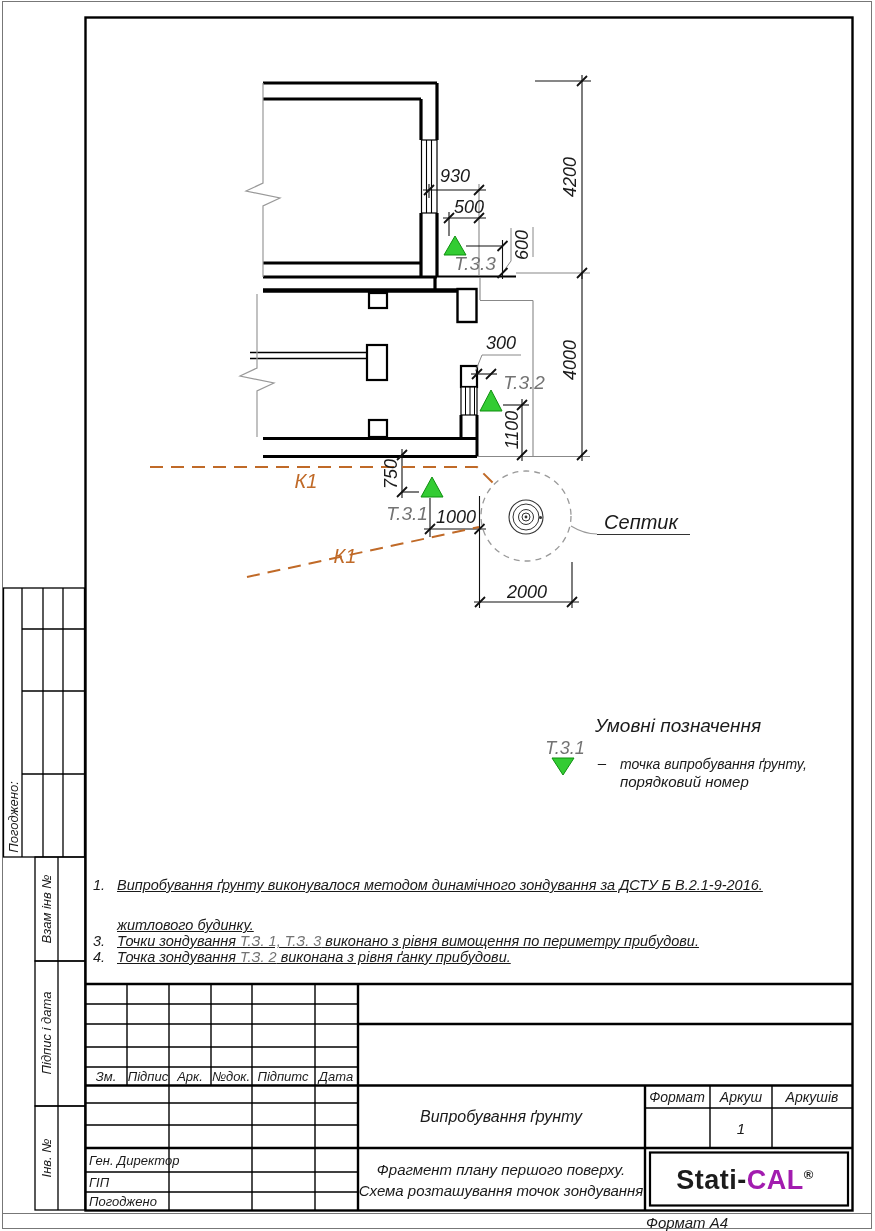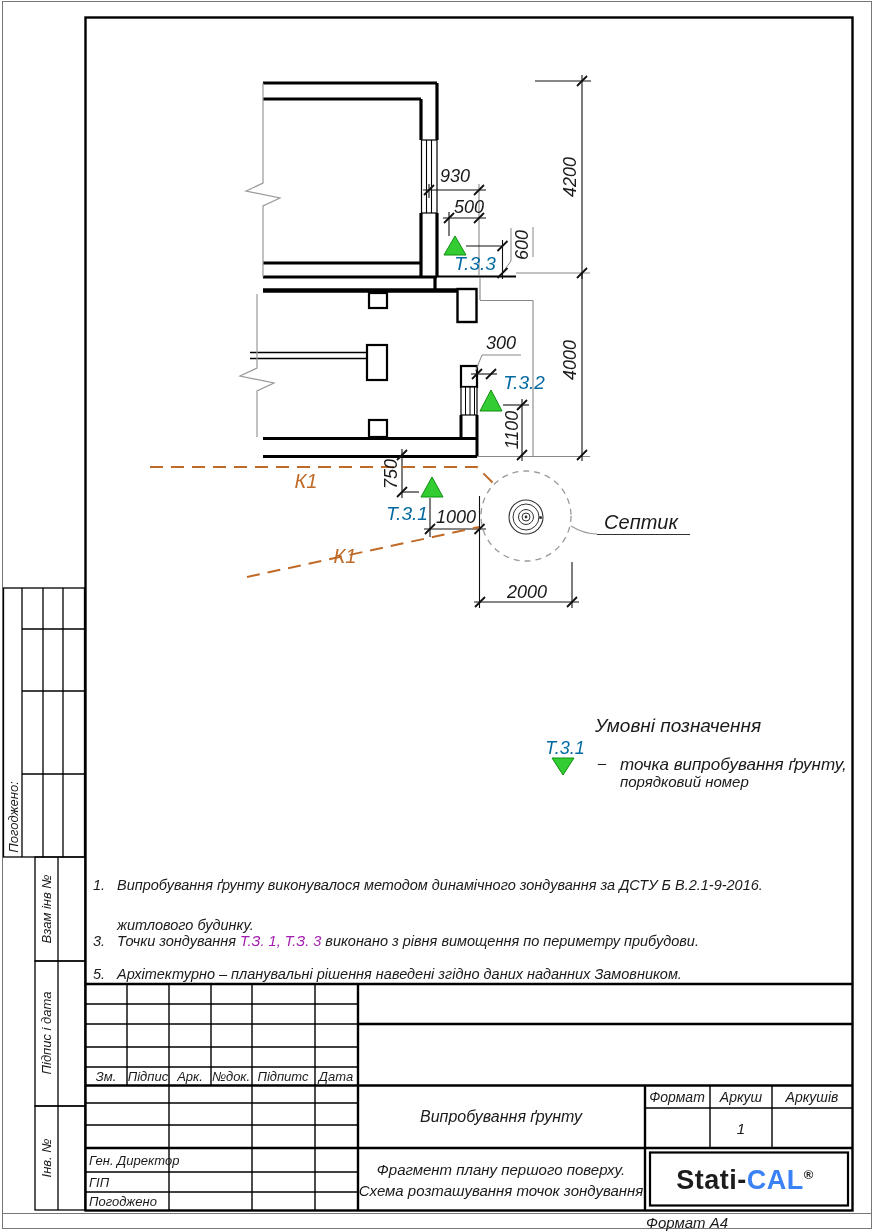--- a/index.html
+++ b/index.html
@@ -4,29 +4,29 @@
 <style>
   html,body{margin:0;padding:0;background:#fff;}
   .page{position:relative;width:875px;height:1231px;background:#fff;overflow:hidden;
         font-family:"Liberation Sans",sans-serif;}
   .lbl{position:absolute;font-family:"Liberation Sans",sans-serif;font-style:italic;
        color:#1a1a1a;white-space:nowrap;line-height:1;}
   .c{transform:translate(-50%,-50%);font-style:italic;}
   .l{transform:translateY(-50%);}
   .rot{transform:translate(-50%,-50%) rotate(-90deg);}
   .d{font-size:18px;}
-  .pt{font-size:19px;color:#0369a1;}
+  .pt{font-size:19px;color:#737373;}
   .k1{font-size:20px;color:#c06a28;}
-  .red{color:#a21caf;}
+  .red{color:#737373;}
   .note{position:absolute;left:93px;font-size:14.5px;font-style:italic;color:#1a1a1a;
-        white-space:nowrap;transform:translateY(-50%);}
+        white-space:nowrap;transform:translateY(-50%);text-decoration:underline;}
   .nnum{display:inline-block;width:24px;}
   .sm{font-size:13px;}
   .logo{font-size:27px;font-weight:bold;font-style:normal;color:#1c1c1c;letter-spacing:.5px;}
-  .logo .or{color:#3b82f6;}
+  .logo .or{color:#a21caf;}
   .logo sup{font-size:13px;font-weight:bold;}
 </style>
 </head>
 <body>
 
 <div class="page">
 
 <svg width="875" height="1231" viewBox="0 0 875 1231" style="position:absolute;left:0;top:0">
 
   <g stroke="#777" fill="none" stroke-width="1">
@@ -187,27 +187,27 @@
 <div class="lbl pt c" style="left:524px;top:382px">Т.3.2</div>
 <div class="lbl pt c" style="left:407px;top:513px">Т.3.1</div>
 
 <div class="lbl k1 c" style="left:306px;top:481px">К1</div>
 <div class="lbl k1 c" style="left:345px;top:556px">К1</div>
 <div class="lbl c" style="left:641px;top:522px;font-size:20px">Септик</div>
 
 <div class="lbl c" style="left:678px;top:725px;font-size:19px">Умовні позначення</div>
 <div class="lbl pt c" style="left:565px;top:748px;font-size:18px">Т.3.1</div>
 <div class="lbl c" style="left:602px;top:762px;font-size:15px">–</div>
-<div class="lbl l" style="left:620px;top:764px;font-size:17px">точка випробування ґрунту,</div>
+<div class="lbl l" style="left:620px;top:764px;font-size:14px">точка випробування ґрунту,</div>
 <div class="lbl l" style="left:620px;top:781px;font-size:15px">порядковий номер</div>
 
 <div class="note" style="top:885px"><span class="nnum">1.</span><span>Випробування ґрунту виконувалося методом динамічного зондування за ДСТУ Б В.2.1-9-2016.</span></div>
 <div class="note" style="top:925px;left:117px"><span>житлового будинку.</span></div>
 <div class="note" style="top:941px"><span class="nnum">3.</span><span>Точки зондування </span><span class="red">Т.З. 1, Т.З. 3</span><span> виконано з рівня вимощення по периметру прибудови.</span></div>
-<div class="note" style="top:974px"><span class="nnum">5.</span><span>Архітектурно – планувальні рішення наведені згідно даних наданних Замовником.</span></div>
+<div class="note" style="top:957px"><span class="nnum">4.</span><span>Точка зондування </span><span class="red">Т.З. 2</span><span> виконана з рівня ґанку прибудови.</span></div>
 
 <div class="lbl sm c" style="left:106px;top:1076px">Зм.</div>
 <div class="lbl sm c" style="left:148px;top:1076px">Підпис</div>
 <div class="lbl sm c" style="left:190px;top:1076px">Арк.</div>
 <div class="lbl sm c" style="left:231px;top:1076px">№док.</div>
 <div class="lbl sm c" style="left:283px;top:1076px">Підпитс</div>
 <div class="lbl sm c" style="left:336px;top:1076px">Дата</div>
 
 <div class="lbl sm l" style="left:89px;top:1160px">Ген. Директор</div>
 <div class="lbl sm l" style="left:89px;top:1182px">ГІП</div>

